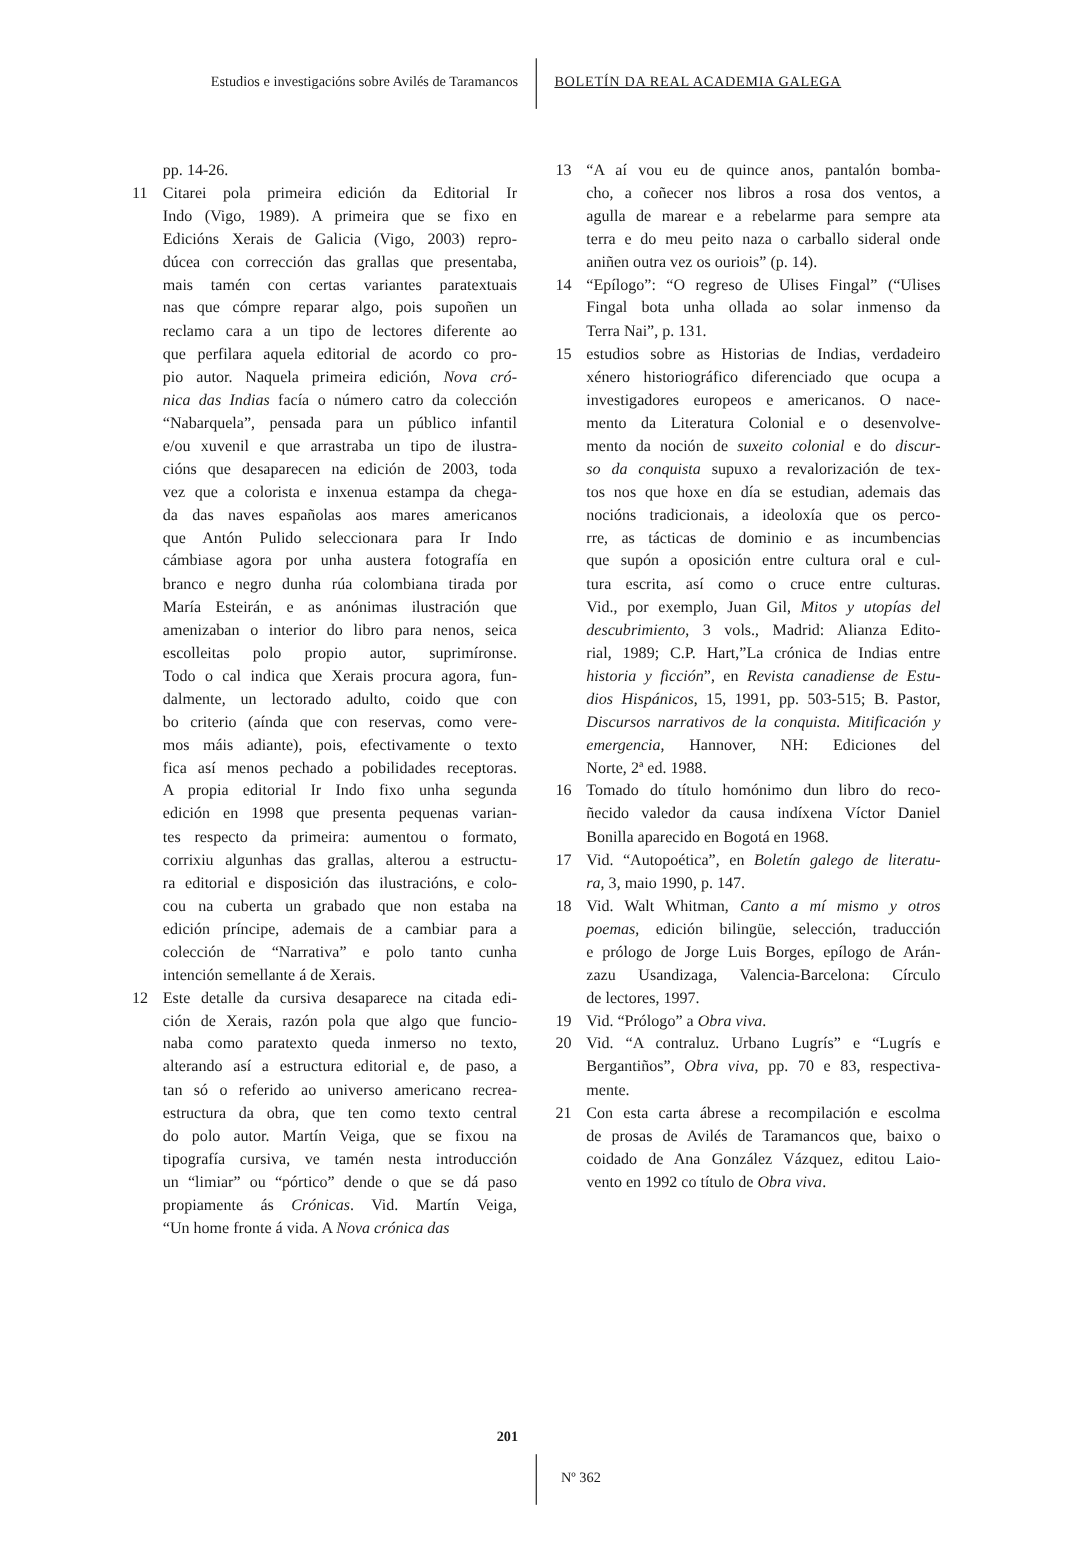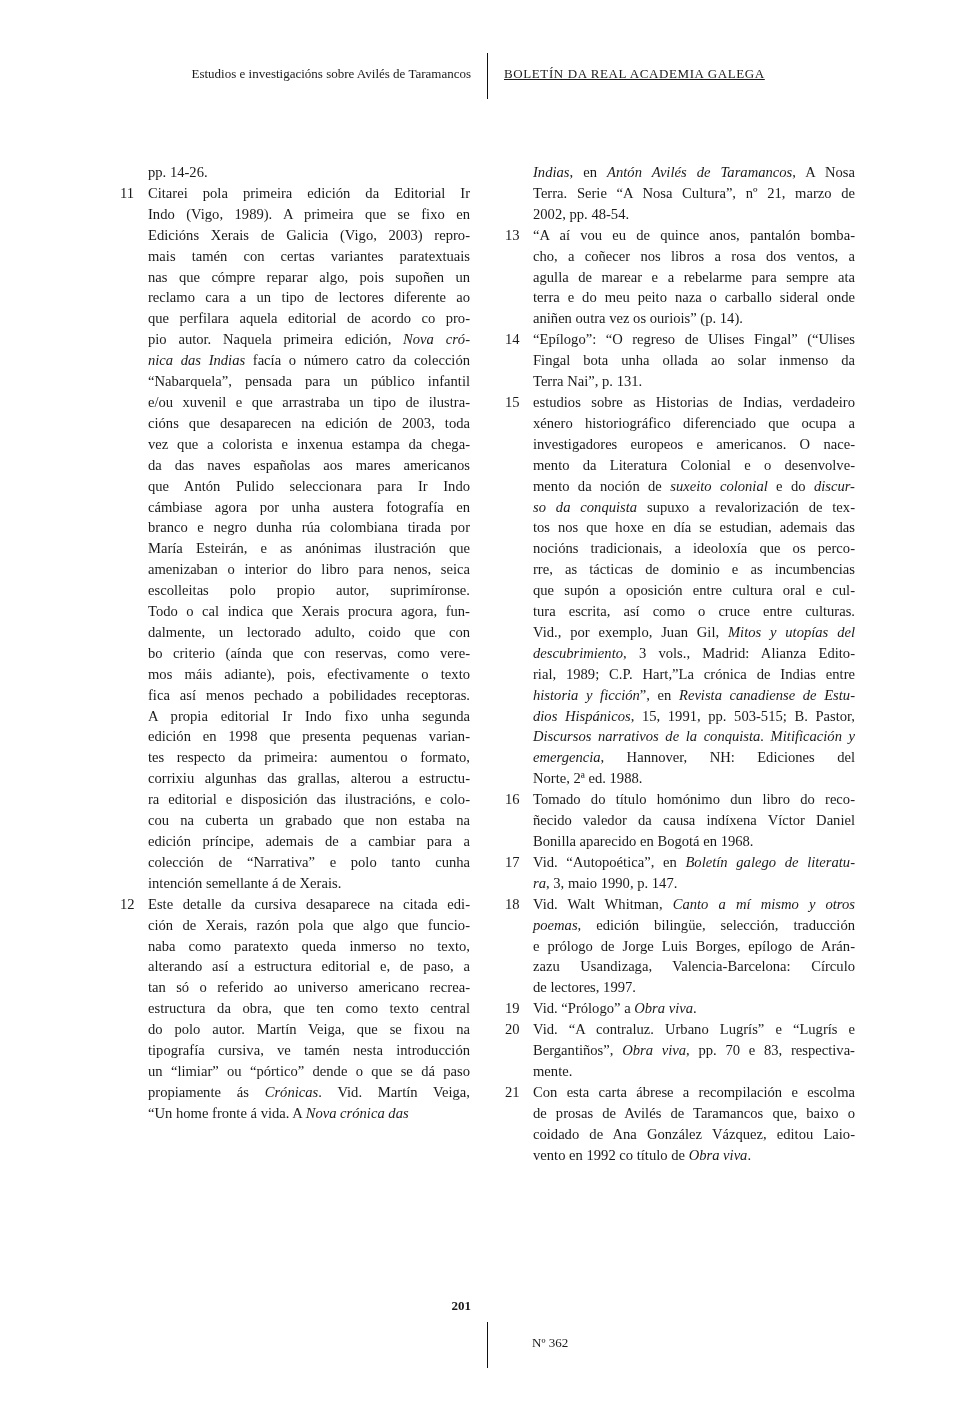--- a/index.html
+++ b/index.html
@@ -3,48 +3,49 @@
 <meta charset="utf-8">
 <style>
   html, body { margin: 0; padding: 0; background: #ffffff; }
   body { width: 975px; height: 1417px; position: relative; overflow: hidden;
          font-family: "Liberation Serif", "DejaVu Serif", serif; color: #1a1a1a; }
   .header-left { position: absolute; right: 504px; top: 66px; font-size: 13px; white-space: nowrap; }
   .header-right { position: absolute; left: 504px; top: 66px; font-size: 13px; letter-spacing: 0.6px; white-space: nowrap; text-decoration: underline; }
   .vrule { position: absolute; left: 487px; width: 1px; background: #111; }
   .vrule.top { top: 53px; height: 46px; }
   .vrule.bottom { top: 1322px; height: 46px; }
-  .col { position: absolute; top: 162px; width: 350px; font-size: 14.6px; line-height: 20.9px; text-align: justify; hyphens: manual; }
+  .col { position: absolute; top: 145px; width: 350px; font-size: 14.6px; line-height: 20.9px; text-align: justify; hyphens: manual; }
   .col.left { left: 120px; }
   .col.right { left: 505px; }
   .note { position: relative; padding-left: 28px; margin: 0; }
   .note .num { position: absolute; left: 0; top: 0; }
   .note.cont { padding-left: 28px; }
   .line { display: block; text-align: justify; text-align-last: justify; white-space: nowrap; }
   .line.last { text-align-last: left; }
   i { font-style: italic; }
   .footer-left { position: absolute; right: 504px; top: 1298px; font-size: 13px; font-weight: bold; }
-  .footer-right { position: absolute; left: 532px; top: 1335px; font-size: 13px; }
+  .footer-right { position: absolute; left: 510px; top: 1335px; font-size: 13px; }
 </style>
 </head>
 <body>
 
 <div class="header-left">Estudios e investigacións sobre Avilés de Taramancos</div>
 <div class="vrule top"></div>
 <div class="header-right">BOLETÍN DA REAL ACADEMIA GALEGA</div>
 
 <div class="col left" id="col-left">
     <div class="note cont">
       <span class="line last">pp. 14-26.</span>
     </div>
     <div class="note">
       <span class="num">11</span>
       <span class="line">Citarei pola primeira edición da Editorial Ir</span>
       <span class="line">Indo (Vigo, 1989). A primeira que se fixo en</span>
       <span class="line">Edicións Xerais de Galicia (Vigo, 2003) repro-</span>
+      <span class="line">dúcea con corrección das grallas que presentaba,</span>
       <span class="line">mais tamén con certas variantes paratextuais</span>
       <span class="line">nas que cómpre reparar algo, pois supoñen un</span>
       <span class="line">reclamo cara a un tipo de lectores diferente ao</span>
       <span class="line">que perfilara aquela editorial de acordo co pro-</span>
       <span class="line">pio autor. Naquela primeira edición, <i>Nova cró-</i></span>
       <span class="line"><i>nica das Indias</i> facía o número catro da colección</span>
       <span class="line">“Nabarquela”, pensada para un público infantil</span>
       <span class="line">e/ou xuvenil e que arrastraba un tipo de ilustra-</span>
       <span class="line">cións que desaparecen na edición de 2003, toda</span>
       <span class="line">vez que a colorista e inxenua estampa da chega-</span>
@@ -79,25 +80,20 @@
       <span class="line">tan só o referido ao universo americano recrea-</span>
       <span class="line">estructura da obra, que ten como texto central</span>
       <span class="line">do polo autor. Martín Veiga, que se fixou na</span>
       <span class="line">tipografía cursiva, ve tamén nesta introducción</span>
       <span class="line">un “limiar” ou “pórtico” dende o que se dá paso</span>
       <span class="line">propiamente ás <i>Crónicas</i>. Vid. Martín Veiga,</span>
       <span class="line last">“Un home fronte á vida. A <i>Nova crónica das</i></span>
     </div>
   </div>
 <div class="col right" id="col-right">
-    <div class="note cont">
-      <span class="line"><i>Indias</i>, en <i>Antón Avilés de Taramancos</i>, A Nosa</span>
-      <span class="line">Terra. Serie “A Nosa Cultura”, nº 21, marzo de</span>
-      <span class="line last">2002, pp. 48-54.</span>
-    </div>
     <div class="note">
       <span class="num">13</span>
       <span class="line">“A aí vou eu de quince anos, pantalón bomba-</span>
       <span class="line">cho, a coñecer nos libros a rosa dos ventos, a</span>
       <span class="line">agulla de marear e a rebelarme para sempre ata</span>
       <span class="line">terra e do meu peito naza o carballo sideral onde</span>
       <span class="line last">aniñen outra vez os ouriois” (p. 14).</span>
     </div>
     <div class="note">
       <span class="num">14</span>

